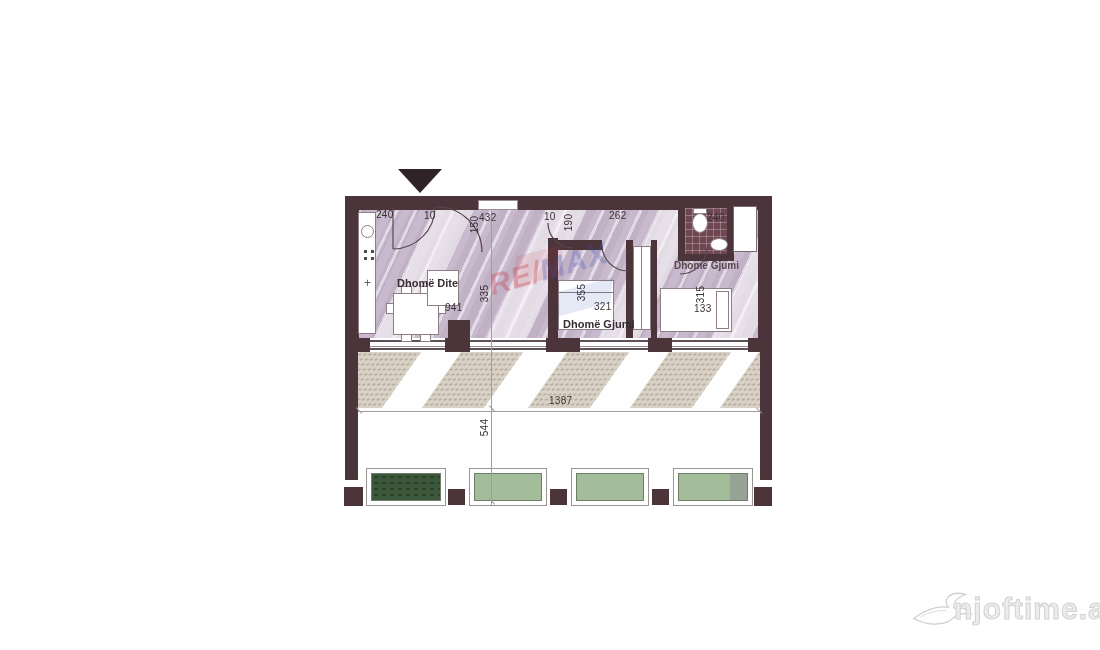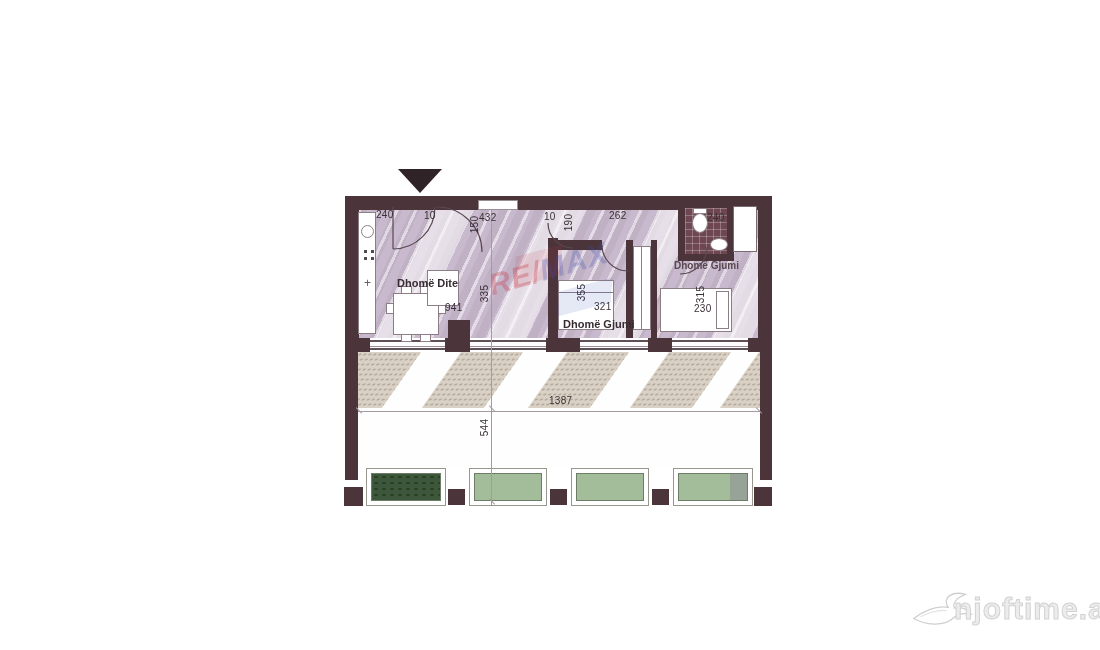--- a/index.html
+++ b/index.html
@@ -169,21 +169,21 @@
   <span class="dim v" style="left:466px;top:219px;">150</span>
   <span class="dim" style="left:544px;top:211px;">10</span>
   <span class="dim v" style="left:560px;top:217px;">190</span>
   <span class="dim" style="left:609px;top:210px;">262</span>
   <span class="dim" style="left:707px;top:212px;">240</span>
   <span class="dim" style="left:445px;top:302px;">941</span>
   <span class="dim v" style="left:476px;top:288px;">335</span>
   <span class="dim v" style="left:573px;top:287px;">355</span>
   <span class="dim" style="left:594px;top:301px;">321</span>
   <span class="dim v" style="left:692px;top:289px;">315</span>
-  <span class="dim" style="left:694px;top:303px;">230</span>
+  <span class="dim" style="left:694px;top:303px;">133</span>
   <span class="dim" style="left:549px;top:395px;">1387</span>
   <span class="dim v" style="left:476px;top:422px;">544</span>
 
   <span class="roomlabel" style="left:397px;top:277px;">Dhomë Dite</span>
   <span class="roomlabel" style="left:563px;top:318px;">Dhomë Gjumi</span>
   <span class="roomlabel light" style="left:674px;top:260px;">Dhomë Gjumi</span>
 
   <div class="wedge" style="left:516px;top:250px;width:44px;height:32px;background:#c5303a;transform:skewX(-20deg) rotate(-16deg);"></div>
   <div class="wedge" style="left:560px;top:284px;width:50px;height:26px;background:#364ab2;transform:skewX(-20deg) rotate(-16deg);"></div>
   <div class="remax">

